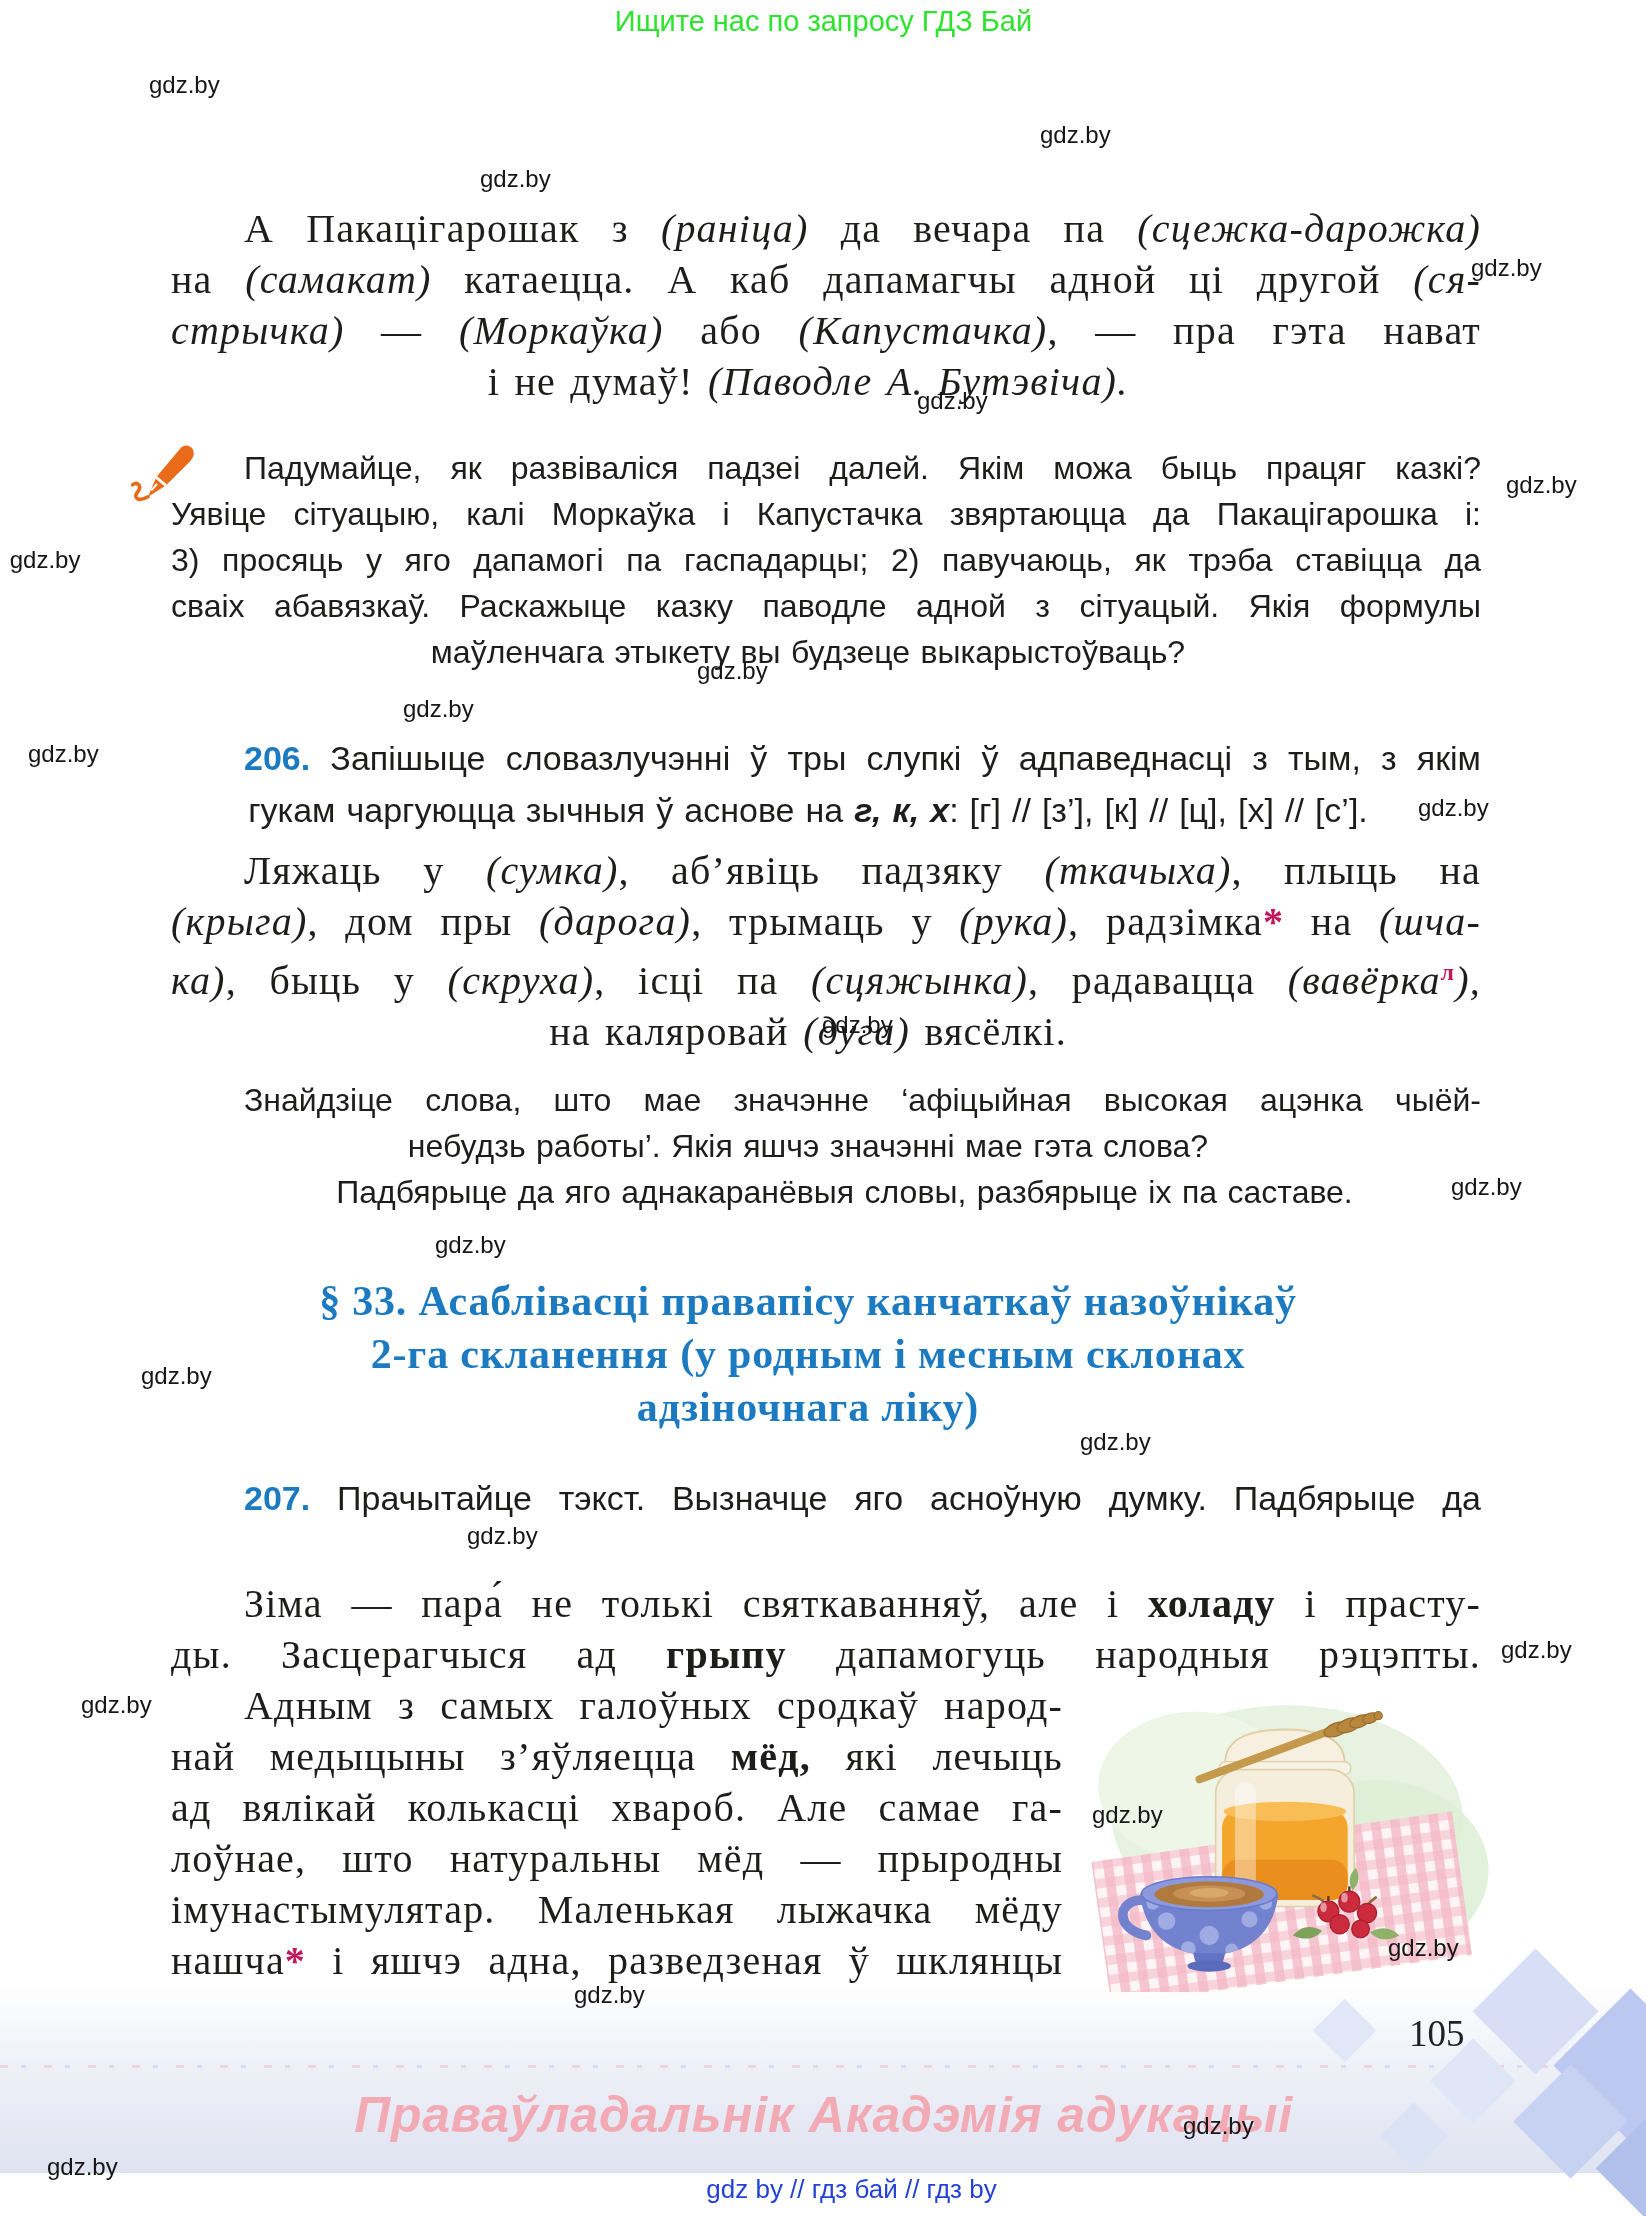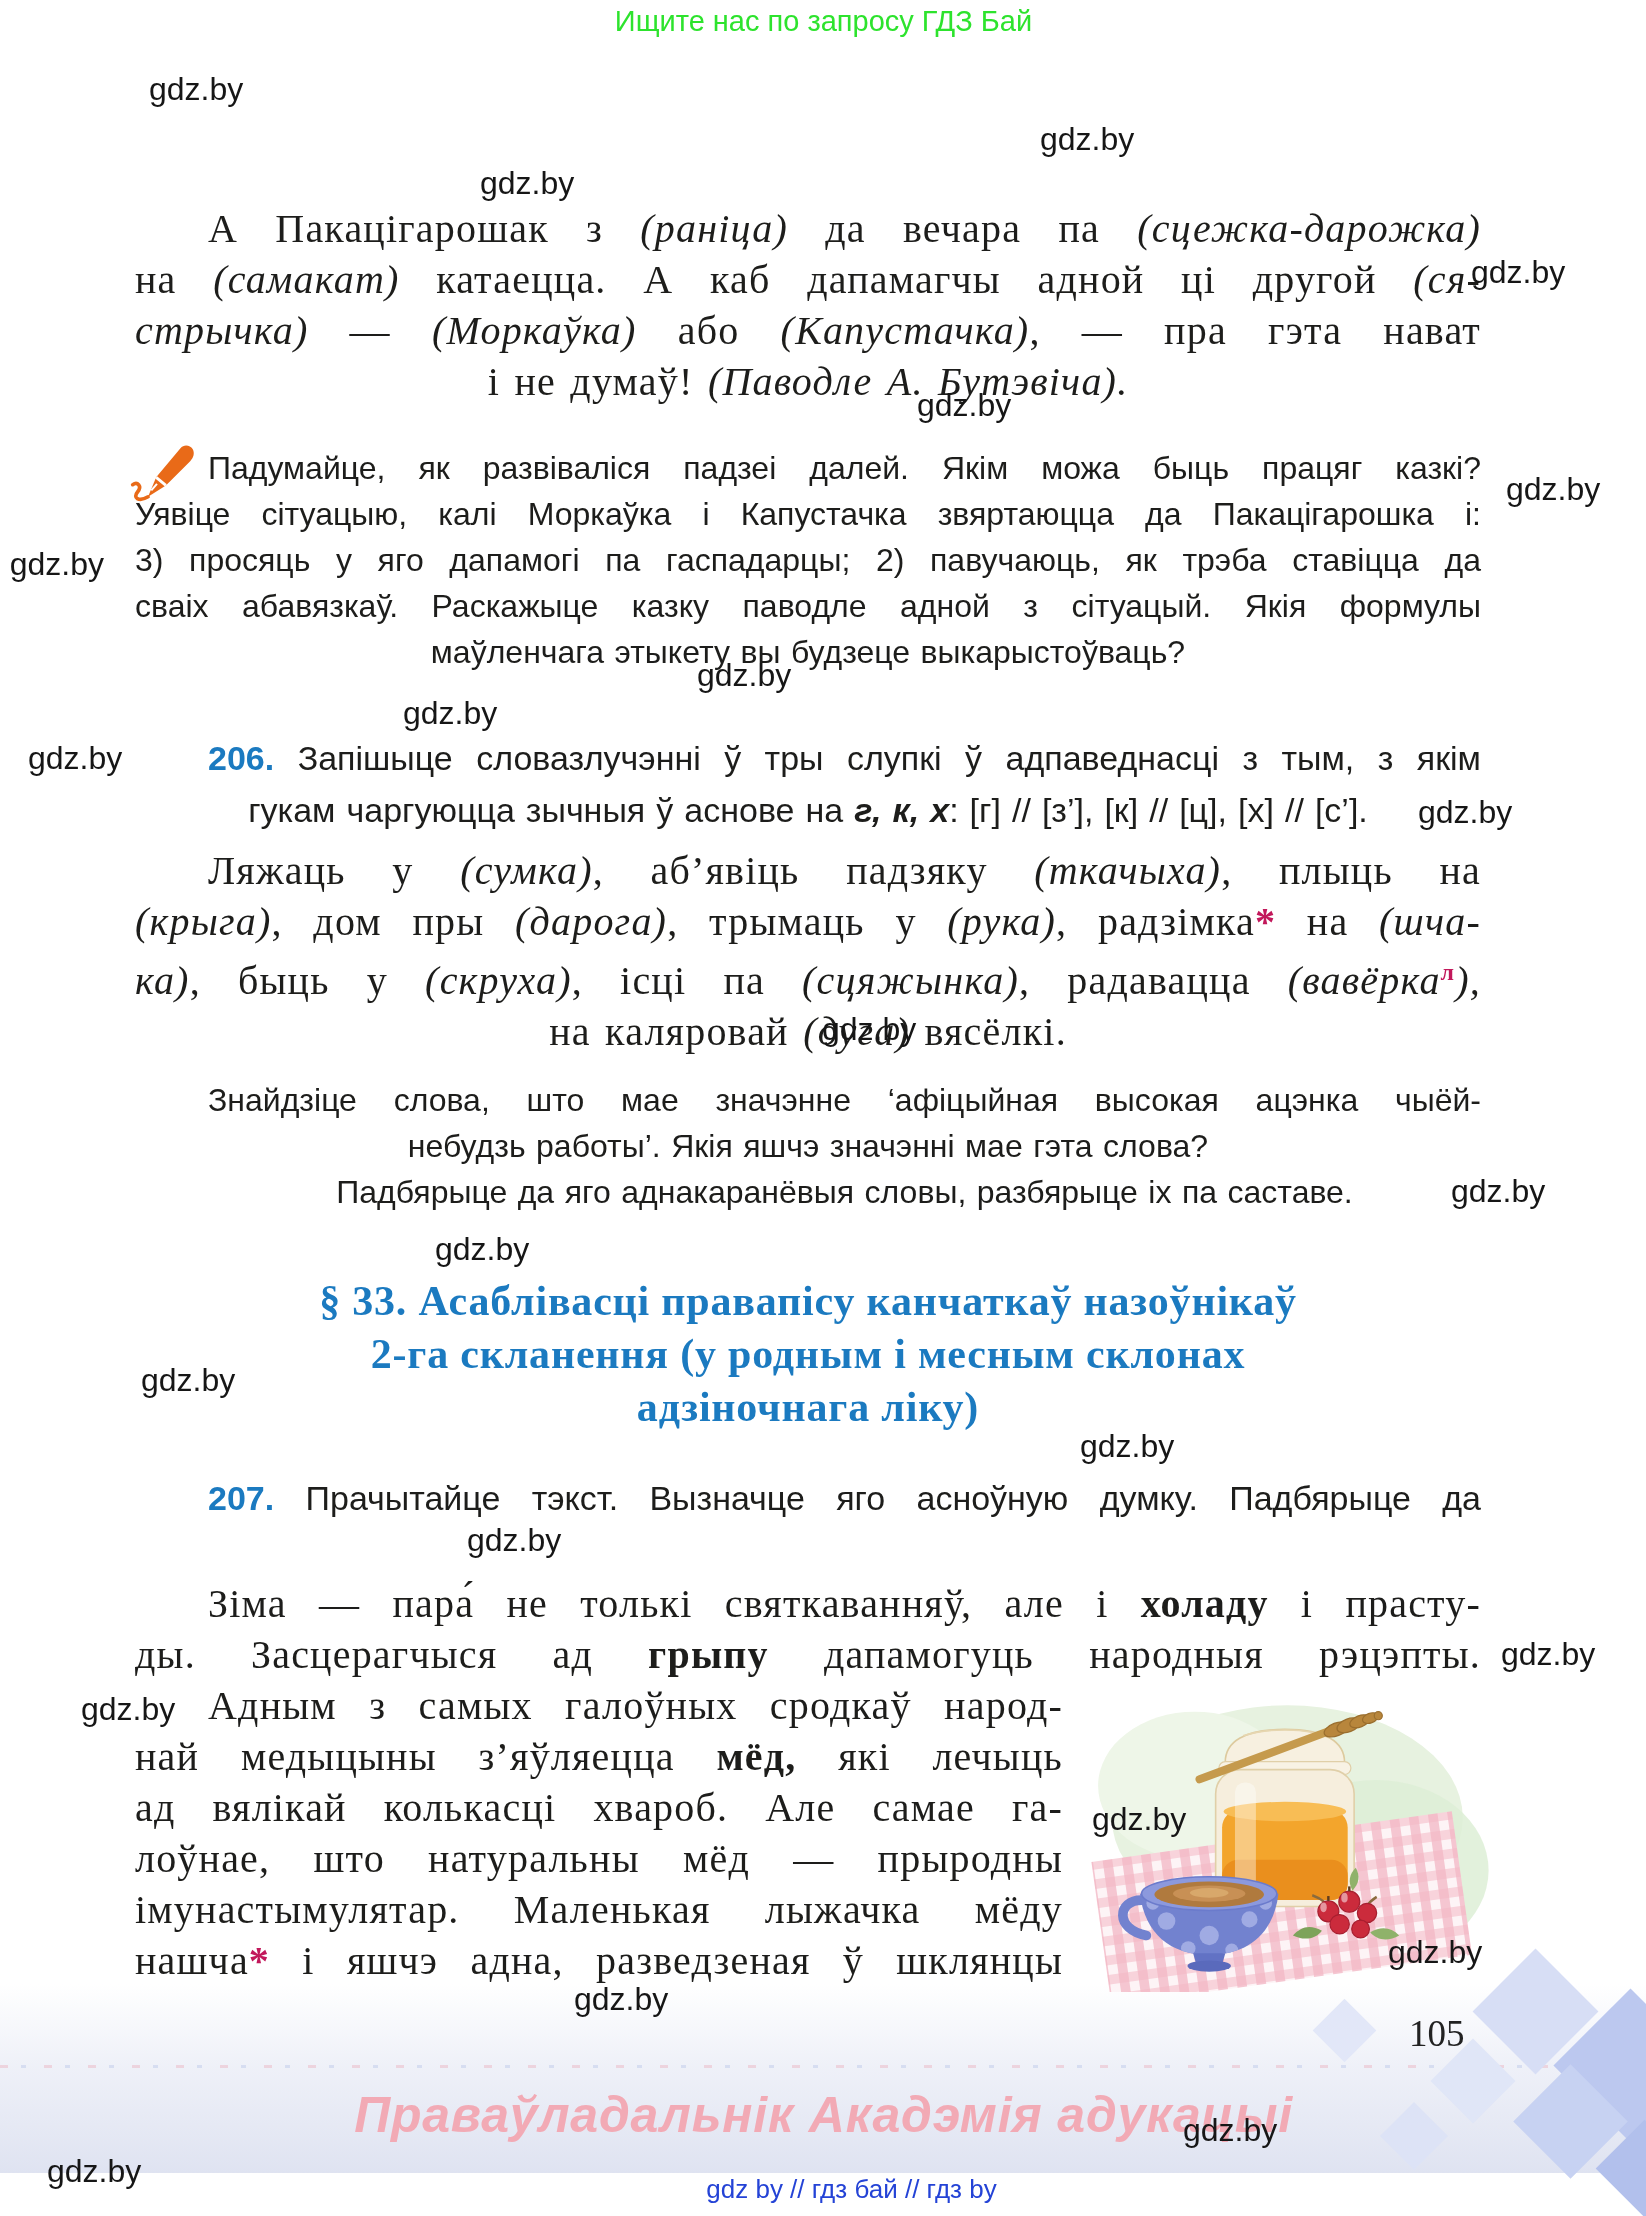--- a/index.html
+++ b/index.html
@@ -7,28 +7,28 @@
     --red:#c2185b;
     --green:#2de32d;
     --footblue:#2443d6;
     --pink:#f2aab5;
     --ink:#1d1d1b;
   }
   html,body{margin:0;padding:0;background:#888;}
   .page{position:relative;width:1647px;height:2216px;background:#ffffff;overflow:hidden;color:var(--ink);}
   .banner{position:absolute;top:4.8px;left:0;width:100%;text-align:center;
     font-family:"Liberation Sans",sans-serif;font-size:29px;color:var(--green);z-index:5;}
-  .wm{position:absolute;font-family:"Liberation Sans",sans-serif;font-size:32px;color:#161616;z-index:4;white-space:nowrap;}
+  .wm{position:absolute;font-family:"Liberation Sans",sans-serif;font-size:24px;color:#161616;z-index:4;white-space:nowrap;}
   .blk{position:absolute;left:135px;width:1346px;z-index:2;}
   .serif{font-family:"Liberation Serif",serif;font-size:40px;line-height:51px;letter-spacing:1.2px;word-spacing:3.2px;}
   .sans40{font-family:"Liberation Sans",sans-serif;font-size:32px;line-height:46px;word-spacing:1.6px;}
   .sans42{font-family:"Liberation Sans",sans-serif;font-size:34px;line-height:52px;word-spacing:1.6px;}
   .narrow{width:928px;}
   .line{text-align:center;}
-  .line.j{text-align:justify;text-align-last:justify;}
+  .line.j{text-align:justify;text-align-last:justify;margin-left:36px;}
   .line.ind{text-indent:73px;}
   .hdr{font-family:"Liberation Serif",serif;font-size:42px;line-height:53px;font-weight:bold;
     color:var(--blue);margin:0;letter-spacing:0.8px;}
   .hdr .line{text-align:center;text-align-last:center !important;}
   .s-i{font-style:italic;}
   .s-b{font-weight:bold;}
   .s-bi{font-weight:bold;font-style:italic;}
   .s-num{color:var(--blue);font-weight:bold;}
   .s-red{color:var(--red);font-weight:bold;}
   .s-sup{color:var(--red);font-weight:bold;vertical-align:super;font-size:0.6em;}

